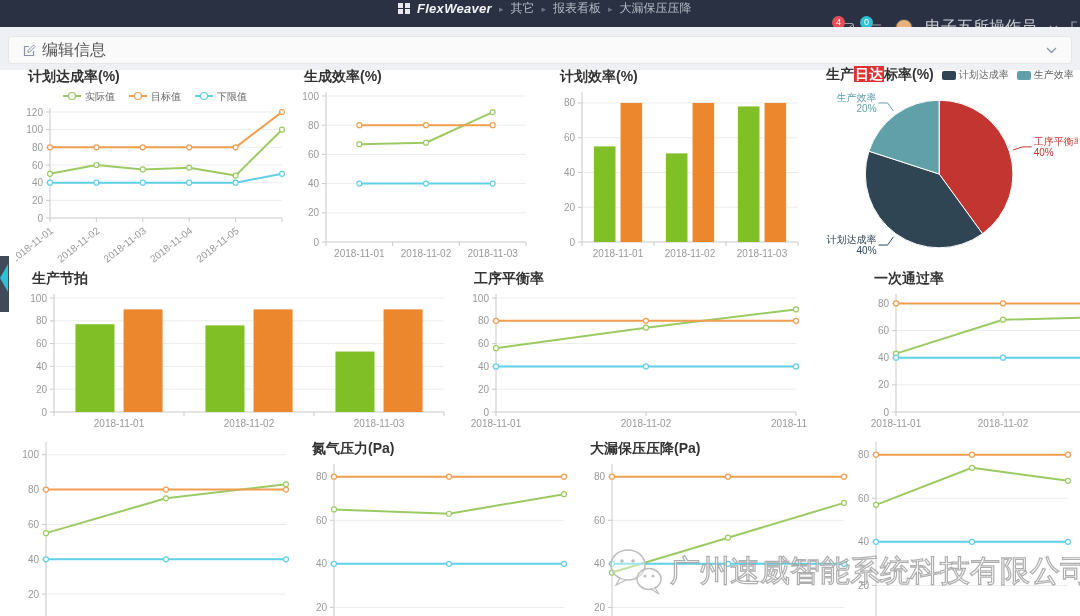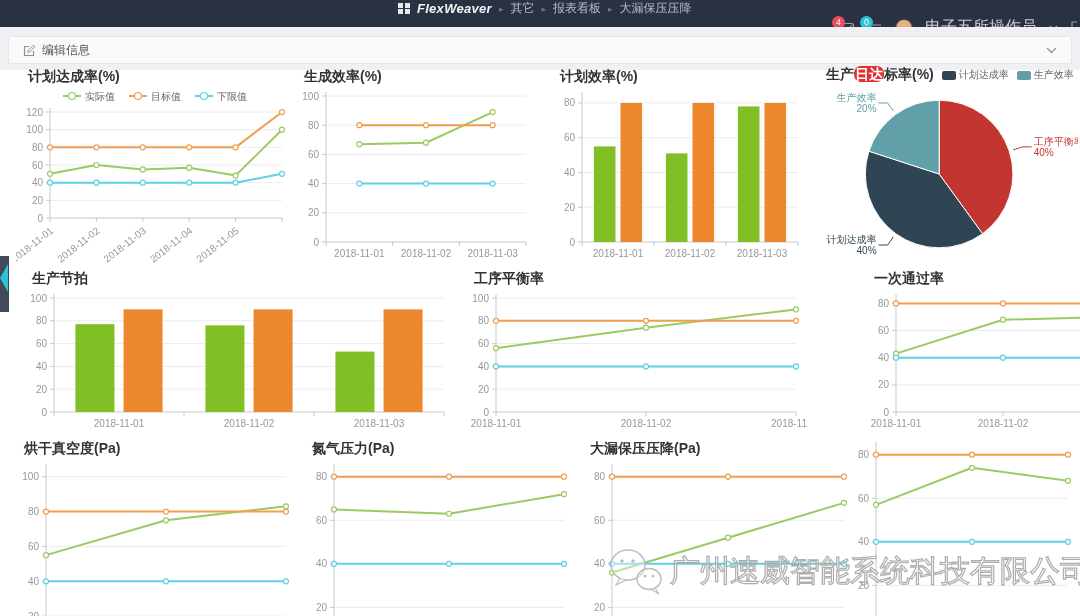--- a/index.html
+++ b/index.html
@@ -25,21 +25,21 @@
             background:radial-gradient(circle at 50% 35%, #e9b27c 0 40%, #b97f3e 70%, #7d5526 100%);
             border:1px solid #444c60; }
   .username { color:#c7ccd6; font-size:16px; cursor:pointer; }
   .logout-wrap { width:16px; height:14px; margin-right:-6px; }
 
   
   .topstrip { position:absolute; top:27px; left:0; width:1080px; height:43px; background:#eff0f3; }
   .editbar { position:absolute; top:36px; left:8px; width:1064px; height:28px; background:#fafafa;
              border:1px solid #e6e6e6; border-radius:3px; display:flex; align-items:center; gap:6px;
              padding:0 14px; cursor:pointer; }
-  .editbar span { font-size:12px; color:#555; }
+  .editbar span { font-size:16px; color:#555; }
   .editbar .chev { margin-left:auto; }
 
   
   .chart { position:absolute; }
   .chart h3 { font-size:14px; color:#333; font-weight:bold; padding:4px 0 0 12px; height:22px; white-space:nowrap; }
   .svgbox { width:100%; position:relative; }
   .clip { overflow:hidden; }
   svg text { font-size:10px; fill:#999; }
 
   .c1 { left:16px;   top:64px;  width:278px; height:200px; }
@@ -50,21 +50,21 @@
   .c6 { left:462px; top:266px; width:346px; height:168px; }
   .c7 { left:862px; top:266px; width:260px; height:168px; }
   .c8 { left:12px;  top:436px; width:286px; height:180px; }
   .c9 { left:300px; top:436px; width:276px; height:180px; }
   .c10{ left:578px; top:436px; width:278px; height:180px; }
   .c11{ left:842px; top:436px; width:238px; height:180px; }
 
   
   .pie-head { display:flex; align-items:center; gap:8px; padding:4px 4px 0 10px; height:22px; }
   .pie-head .t { font-size:14px; font-weight:bold; color:#333; white-space:nowrap; }
-  .pie-head .hl { background:#e03131; color:#fff; padding:0 1px;border-radius:7px; }
+  .pie-head .hl { background:#e03131; color:#fff; padding:0 1px; }
   .lg-slot { display:flex; align-items:center; gap:8px; overflow:hidden; }
   .lg-item { display:flex; align-items:center; gap:3px; font-size:10px; color:#666; cursor:pointer; white-space:nowrap; }
   .lg-item i { width:14px; height:9px; border-radius:2px; display:inline-block; }
 
   
   .handle { position:absolute; left:0; top:256px; width:9px; height:56px; background:#424a5a; cursor:pointer; }
   .handle .arr { position:absolute; top:8px; left:0; width:0; height:0;
                  border-top:14px solid transparent; border-bottom:14px solid transparent;
                  border-right:8px solid #2fc1d4; }
 
@@ -427,21 +427,20 @@
         <circle cx="141" cy="15.428571428571434" r="2.5" fill="#fff" stroke="#f09d4f" stroke-width="1.2"></circle>
         <circle cx="248" cy="15.428571428571434" r="2.5" fill="#fff" stroke="#f09d4f" stroke-width="1.2"></circle>
         <polyline points="34,69.71428571428572 141,69.71428571428572 248,69.71428571428572" fill="none" stroke="#5fd0e5" stroke-width="2" stroke-linejoin="round"></polyline>
         <circle cx="34" cy="69.71428571428572" r="2.5" fill="#fff" stroke="#5fd0e5" stroke-width="1.2"></circle>
         <circle cx="141" cy="69.71428571428572" r="2.5" fill="#fff" stroke="#5fd0e5" stroke-width="1.2"></circle>
         <circle cx="248" cy="69.71428571428572" r="2.5" fill="#fff" stroke="#5fd0e5" stroke-width="1.2"></circle>
       </svg></div>
 </div>
 
 <div class="chart c8 clip">
-  <h3>烘干真空度(Pa)</h3>
   <div class="svgbox"><svg width="286" height="215" viewBox="0 0 286 215">
         <line x1="30" y1="193" x2="34" y2="193" stroke="#c9c9c9"></line>
         <text x="27" y="196.5" text-anchor="end">0</text>
         <line x1="34" y1="158.14285714285714" x2="274" y2="158.14285714285714" stroke="#ececec" stroke-width="1"></line>
         <line x1="30" y1="158.14285714285714" x2="34" y2="158.14285714285714" stroke="#c9c9c9"></line>
         <text x="27" y="161.64285714285714" text-anchor="end">20</text>
         <line x1="34" y1="123.28571428571429" x2="274" y2="123.28571428571429" stroke="#ececec" stroke-width="1"></line>
         <line x1="30" y1="123.28571428571429" x2="34" y2="123.28571428571429" stroke="#c9c9c9"></line>
         <text x="27" y="126.78571428571429" text-anchor="end">40</text>
         <line x1="34" y1="88.42857142857143" x2="274" y2="88.42857142857143" stroke="#ececec" stroke-width="1"></line>

